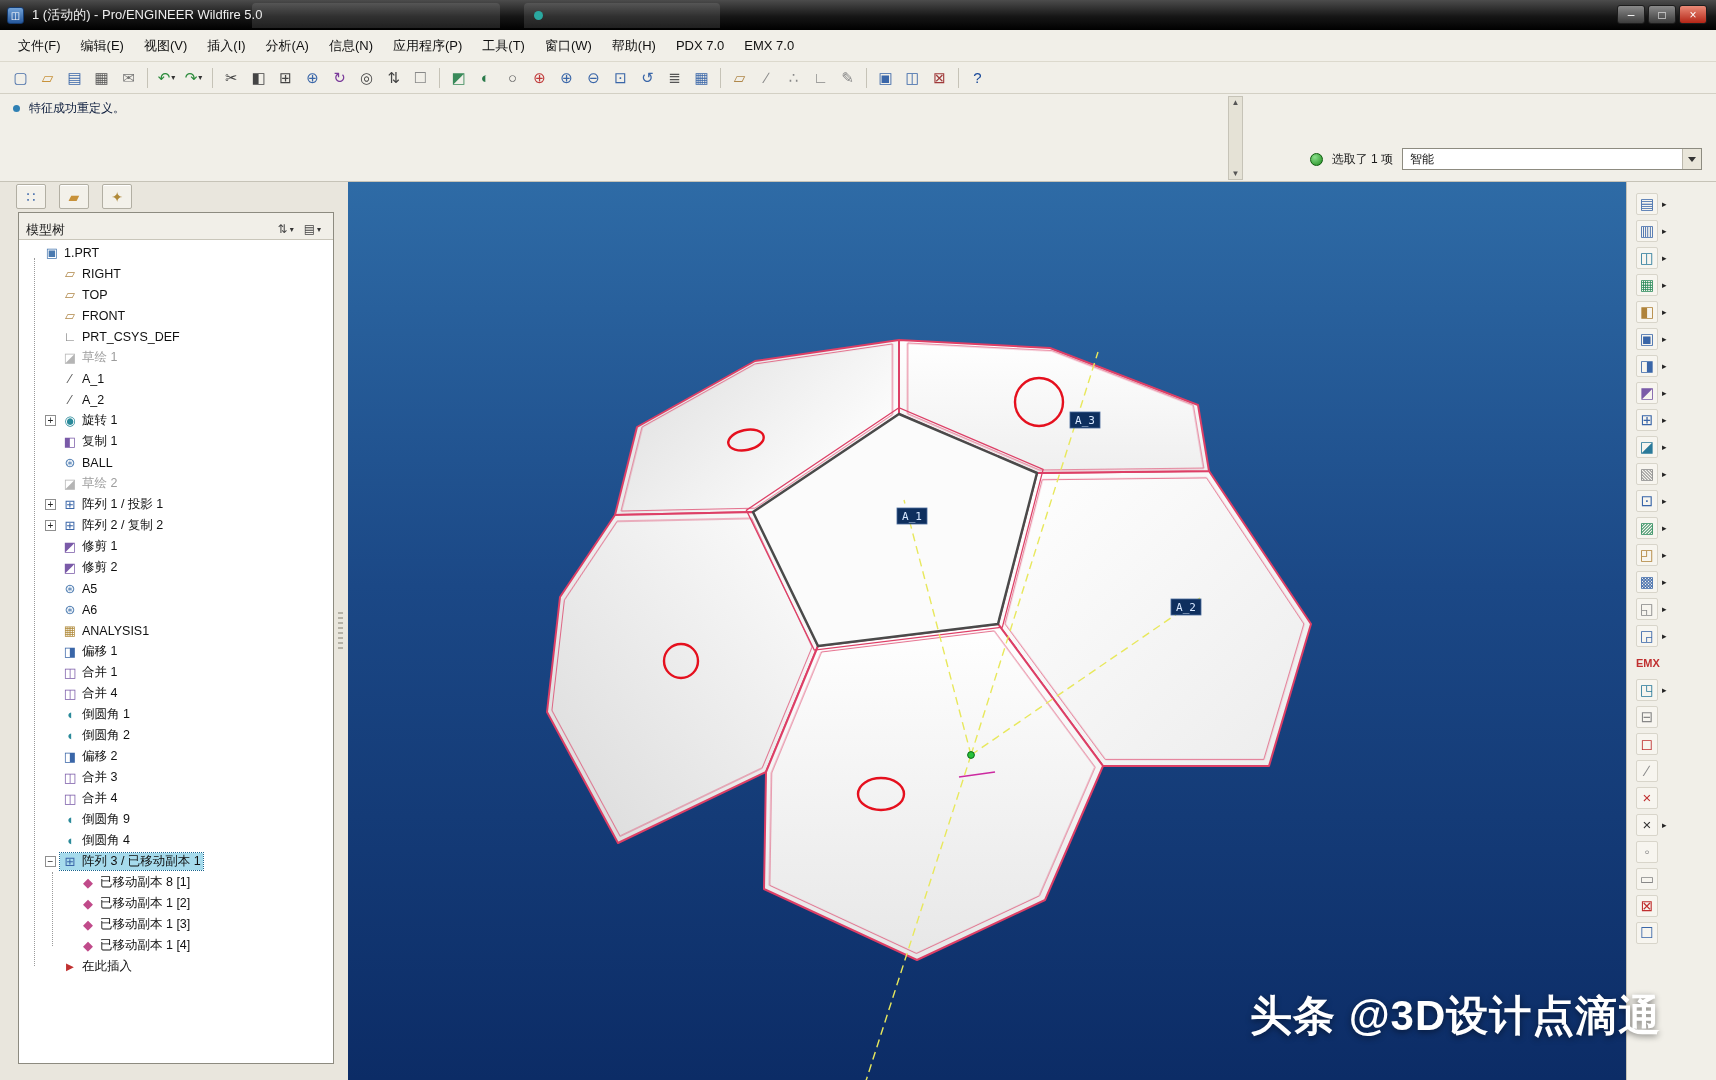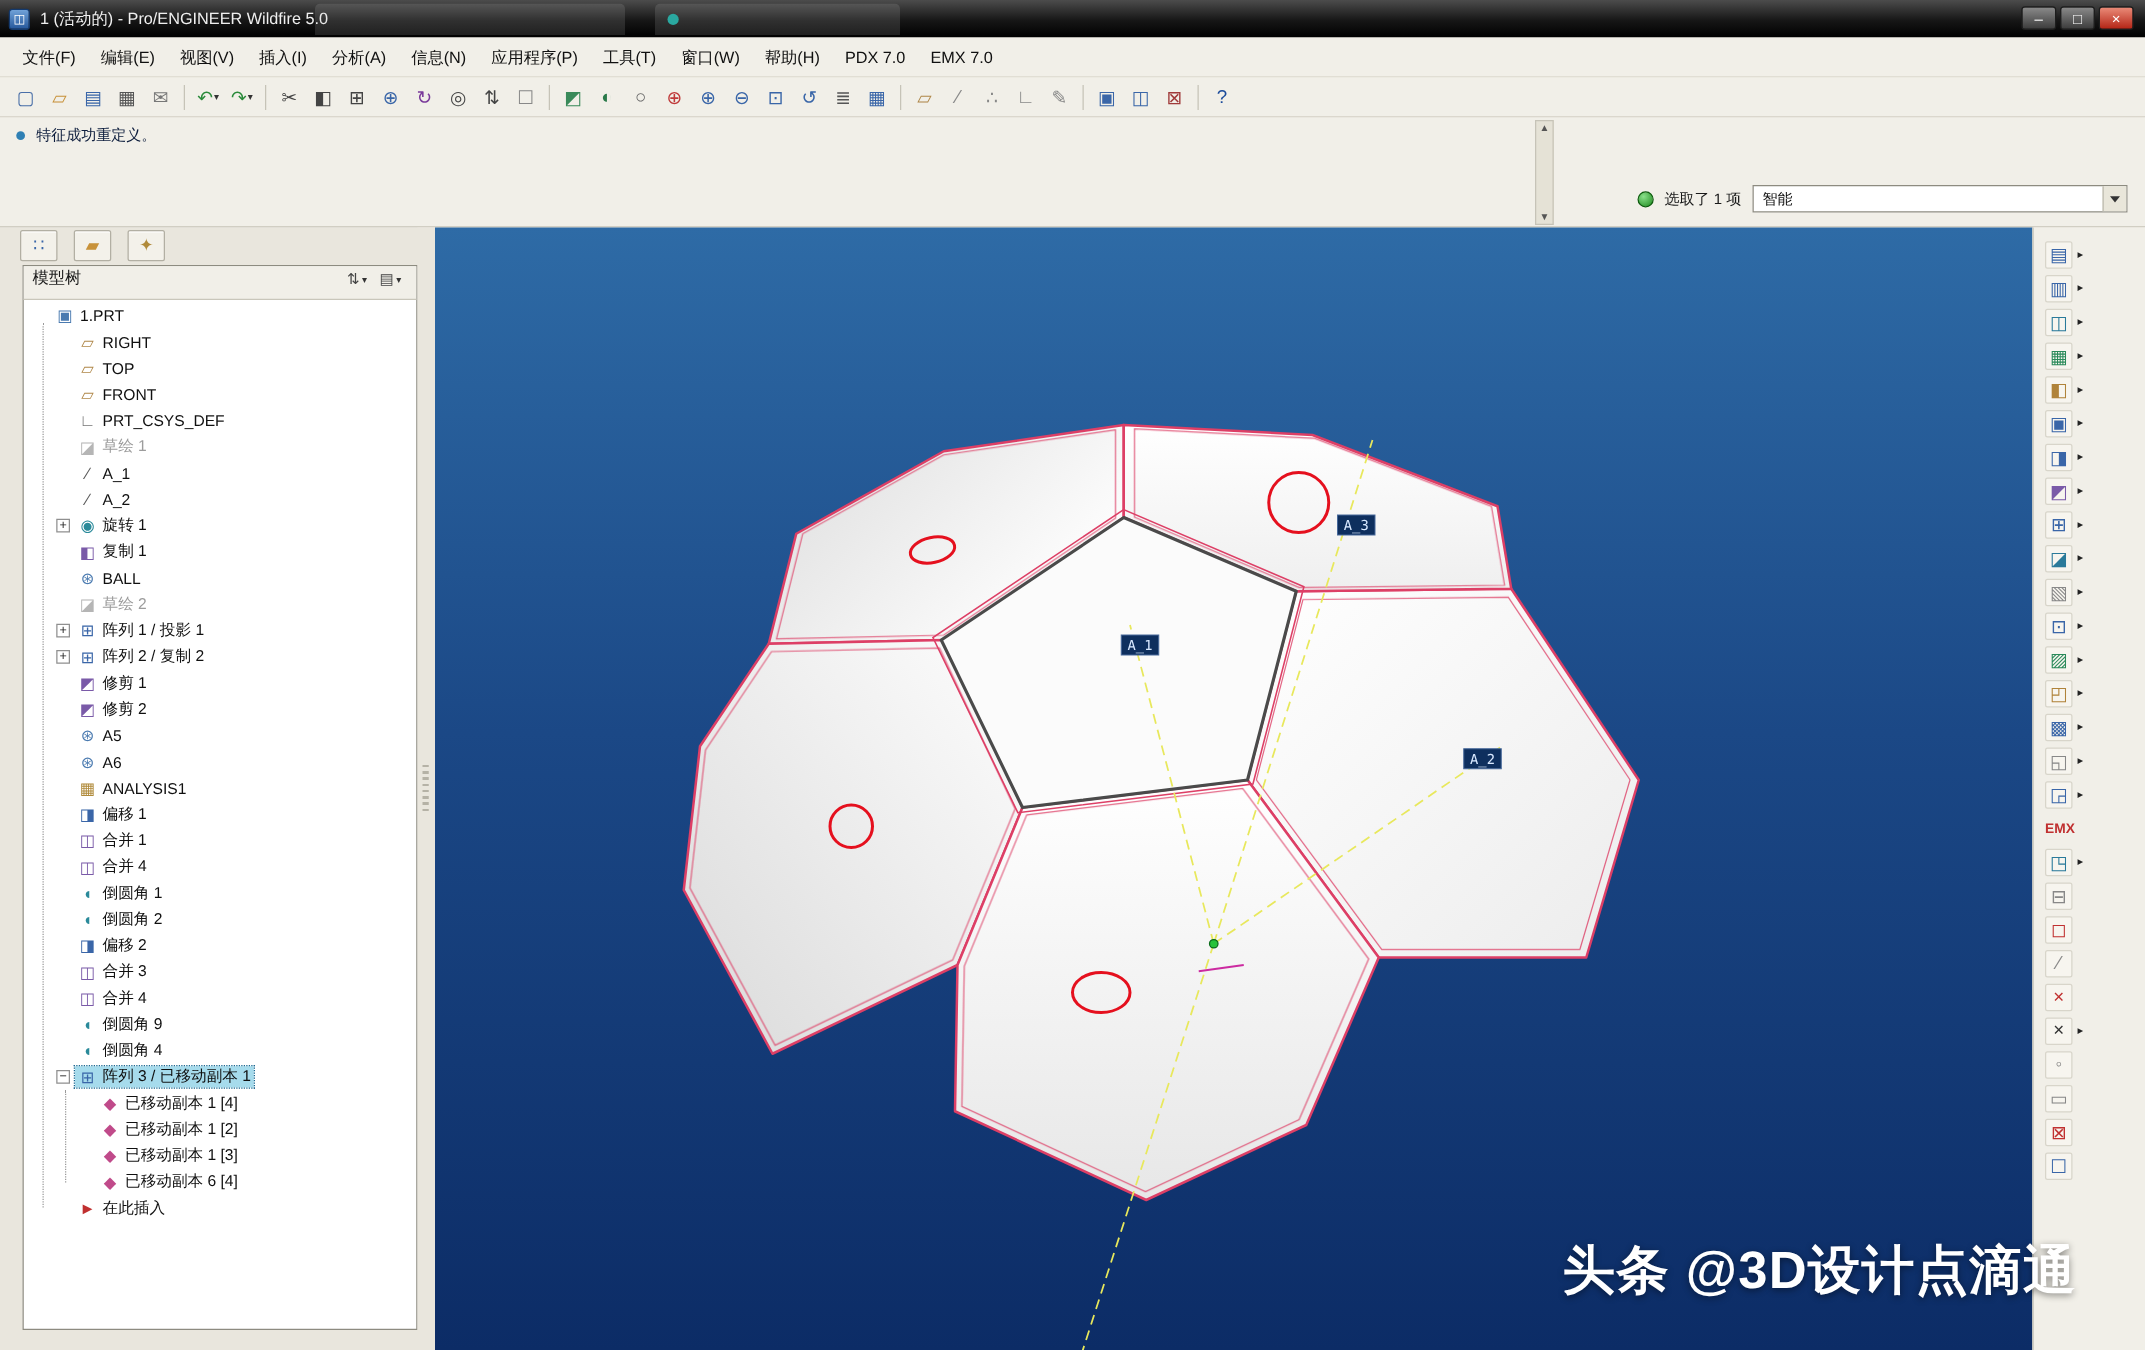--- a/index.html
+++ b/index.html
@@ -66,21 +66,21 @@
   
   #tree-tabs{position:absolute;left:16px;top:2px;display:flex;gap:13px;}
   .tree-tab{width:30px;height:25px;background:#f3f1ea;border:1px solid #b2afa3;border-radius:2px;
     display:flex;align-items:center;justify-content:center;font-size:14px;
     box-shadow:inset 0 1px 0 #fff;}
 
   
   #tree-panel{position:absolute;left:18px;top:30px;width:316px;height:852px;background:#fff;
     border:1px solid #8d8b80;}
   #tree-header{height:27px;background:#f1efe8;border-bottom:1px solid #c9c6ba;display:flex;
-    align-items:flex-start;padding:0 7px;font-size:13px;color:#1a1a1a;}
+    align-items:flex-end;padding:0 7px;font-size:13px;color:#1a1a1a;}
   #tree-header-spacer{flex:1;}
   .tree-hdr-btn{display:flex;align-items:center;gap:2px;font-size:12px;color:#444;
     padding:2px 4px;border:1px solid transparent;}
   .tree-hdr-btn .hdr-arrow{font-size:8px;color:#333;}
   #tree-body{position:relative;height:calc(100% - 27px);overflow:hidden;padding-top:2px;
     font-size:12.5px;}
   .tree-row{display:flex;align-items:center;height:21px;position:relative;z-index:1;}
   .tree-expand{width:11px;height:11px;border:1px solid #8f8f8f;background:#fff;font-size:10px;
     line-height:9px;text-align:center;margin-right:4px;flex:none;color:#222;}
   .tree-expand.empty{border:none;background:transparent;}
@@ -520,42 +520,42 @@
             <span class="tree-expand">−</span>
             <span class="row-core">
               <span class="tree-icon" style="color: rgb(58, 102, 168);">⊞</span>
               <span class="tree-label">阵列 3 / 已移动副本 1</span>
             </span>
           </div>
           <div class="tree-row" style="padding-left: 44px;">
             <span class="tree-expand empty"></span>
             <span class="row-core">
               <span class="tree-icon" style="color: rgb(192, 74, 138);">◆</span>
-              <span class="tree-label">已移动副本 1 [4]</span>
+              <span class="tree-label">已移动副本 8 [1]</span>
             </span>
           </div>
           <div class="tree-row" style="padding-left: 44px;">
             <span class="tree-expand empty"></span>
             <span class="row-core">
               <span class="tree-icon" style="color: rgb(192, 74, 138);">◆</span>
               <span class="tree-label">已移动副本 1 [2]</span>
             </span>
           </div>
           <div class="tree-row" style="padding-left: 44px;">
             <span class="tree-expand empty"></span>
             <span class="row-core">
               <span class="tree-icon" style="color: rgb(192, 74, 138);">◆</span>
               <span class="tree-label">已移动副本 1 [3]</span>
             </span>
           </div>
           <div class="tree-row" style="padding-left: 44px;">
             <span class="tree-expand empty"></span>
             <span class="row-core">
               <span class="tree-icon" style="color: rgb(192, 74, 138);">◆</span>
-              <span class="tree-label">已移动副本 6 [4]</span>
+              <span class="tree-label">已移动副本 1 [4]</span>
             </span>
           </div>
           <div class="tree-row" style="padding-left: 26px;">
             <span class="tree-expand empty"></span>
             <span class="row-core">
               <span class="tree-icon" style="color: rgb(192, 48, 48);">►</span>
               <span class="tree-label">在此插入</span>
             </span>
           </div>
         </div>

